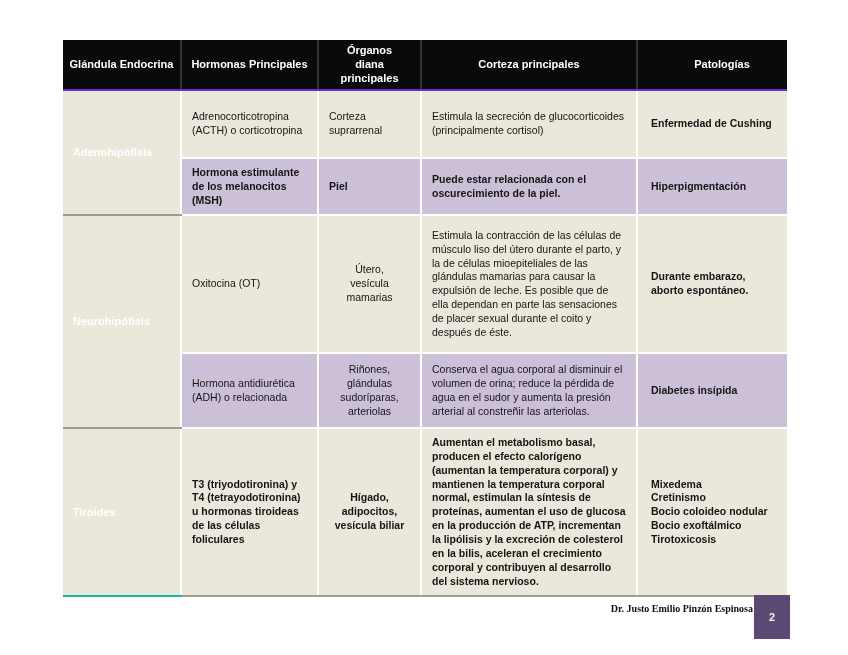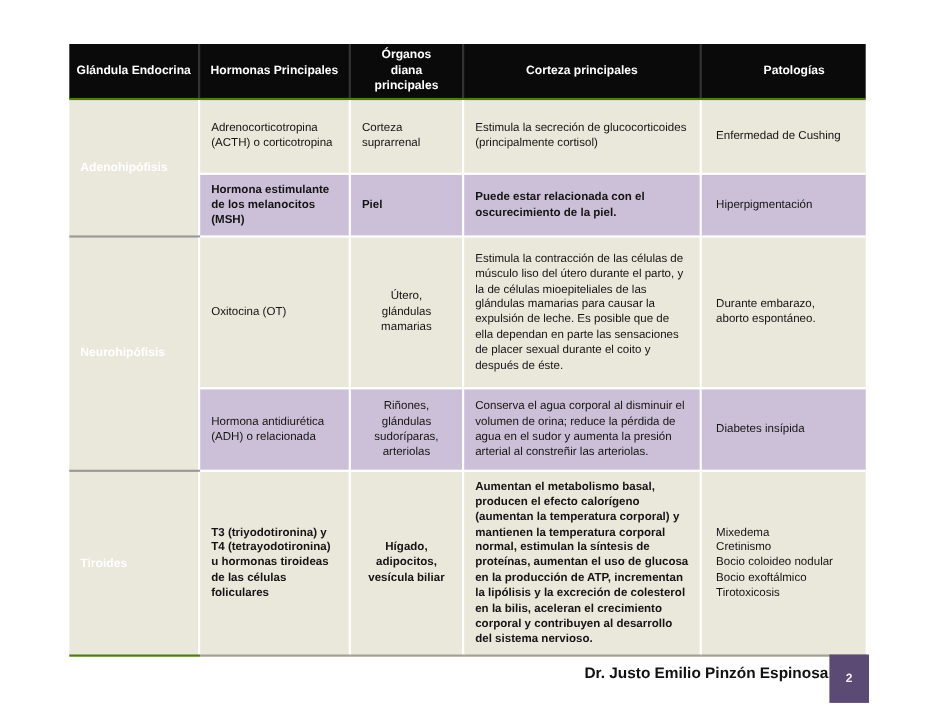--- a/index.html
+++ b/index.html
@@ -14,21 +14,21 @@
   table.endo {
     position:absolute; left:63px; top:40px; width:724px;
     border-collapse:collapse; table-layout:fixed;
   }
   col.c1{width:118px} col.c2{width:137px} col.c3{width:103px} col.c4{width:216px} col.c5{width:150px}
 
   th {
     background:#0a0a0a; color:#ffffff;
     font-size:11px; font-weight:bold; text-align:center; vertical-align:middle;
     padding:4px 5px; height:44px;
-    border-right:2px solid #333333; border-bottom:2px solid #4d7c0f;
+    border-right:2px solid #333333; border-bottom:2px solid #6d28d9;
     white-space:pre-line; line-height:1.25;margin-left:20px;
   }
   th:last-child { border-right:none;padding-left:24px; }
 
   td {
     font-size:10.5px; color:#141414; vertical-align:middle;
     padding:6px 10px; line-height:1.32;
     border-right:2px solid #ffffff; border-bottom:2px solid #ffffff;
   }
   td:last-child { border-right:none; }
@@ -36,28 +36,28 @@
   tr.purple td { background:#ccc0d8; }
 
   td.gland {
     background:#0a0a0a; color:#ffffff; font-weight:bold;
     font-size:11px;
     border-bottom:2px solid #9a9a9a;
   }
   tr.h1{height:68px} tr.h2{height:57px} tr.h3{height:138px} tr.h4{height:75px} tr.h5{height:168px}
 
   td.organ-c { text-align:center; white-space:pre-line; padding:6px 4px; }
-  td.pathology { font-weight:normal; white-space:pre-line; padding-left:13px;margin-left:24px; }
+  td.pathology { font-weight:bold; white-space:pre-line; padding-left:13px;margin-left:24px; }
   td.bold { font-weight:bold; }
   tr.last > td { border-bottom:2px solid #a59f93; }
-  tr.last > td.gland { border-bottom:2px solid #4d7c0f; }
+  tr.last > td.gland { border-bottom:2px solid #14b8a6; }
 
   .footer {
     position:absolute; top:601px; right:95px; text-align:right;
-    font-size:14px; font-weight:bold; color:#111111; line-height:1.5;
+    font-size:10px; font-weight:bold; color:#111111; line-height:1.5;font-family:Liberation Serif, serif;
   }
   .page-box {
     position:absolute; left:754px; top:595px; width:36px; height:44px;
     background:#5b4a73; color:#f2eef6;
     display:flex; align-items:center; justify-content:center;
     font-size:11px; font-weight:bold;
   }
 </style>
 </head>
 <body>
@@ -94,21 +94,21 @@
       <tr class="purple h2">
         <td class="bold">Hormona estimulante de los melanocitos (MSH)</td>
         <td class="bold">Piel</td>
         <td class="bold">Puede estar relacionada con el oscurecimiento de la piel.</td>
         <td class="pathology">Hiperpigmentación</td>
       </tr>
       <tr class="beige h3">
         <td class="gland" rowspan="2">Neurohipófisis</td>
         <td>Oxitocina (OT)</td>
         <td class="organ-c">Útero,
-glándulas
+vesícula
 mamarias</td>
         <td>Estimula la contracción de las células de músculo liso del útero durante el parto, y la de células mioepiteliales de las glándulas mamarias para causar la expulsión de leche. Es posible que de ella dependan en parte las sensaciones de placer sexual durante el coito y después de éste.</td>
         <td class="pathology">Durante embarazo,
 aborto espontáneo.</td>
       </tr>
       <tr class="purple h4">
         <td>Hormona antidiurética (ADH) o relacionada</td>
         <td class="organ-c">Riñones,
 glándulas
 sudoríparas,

